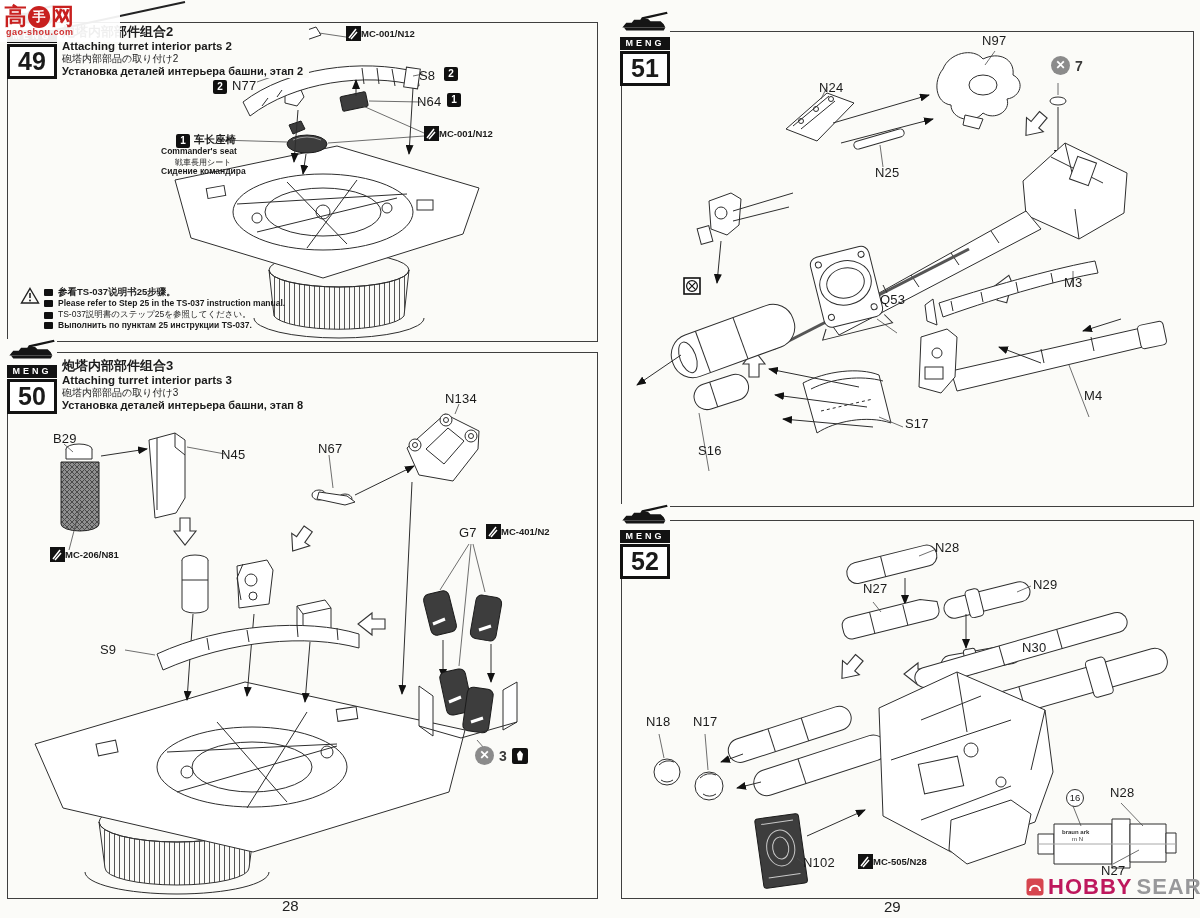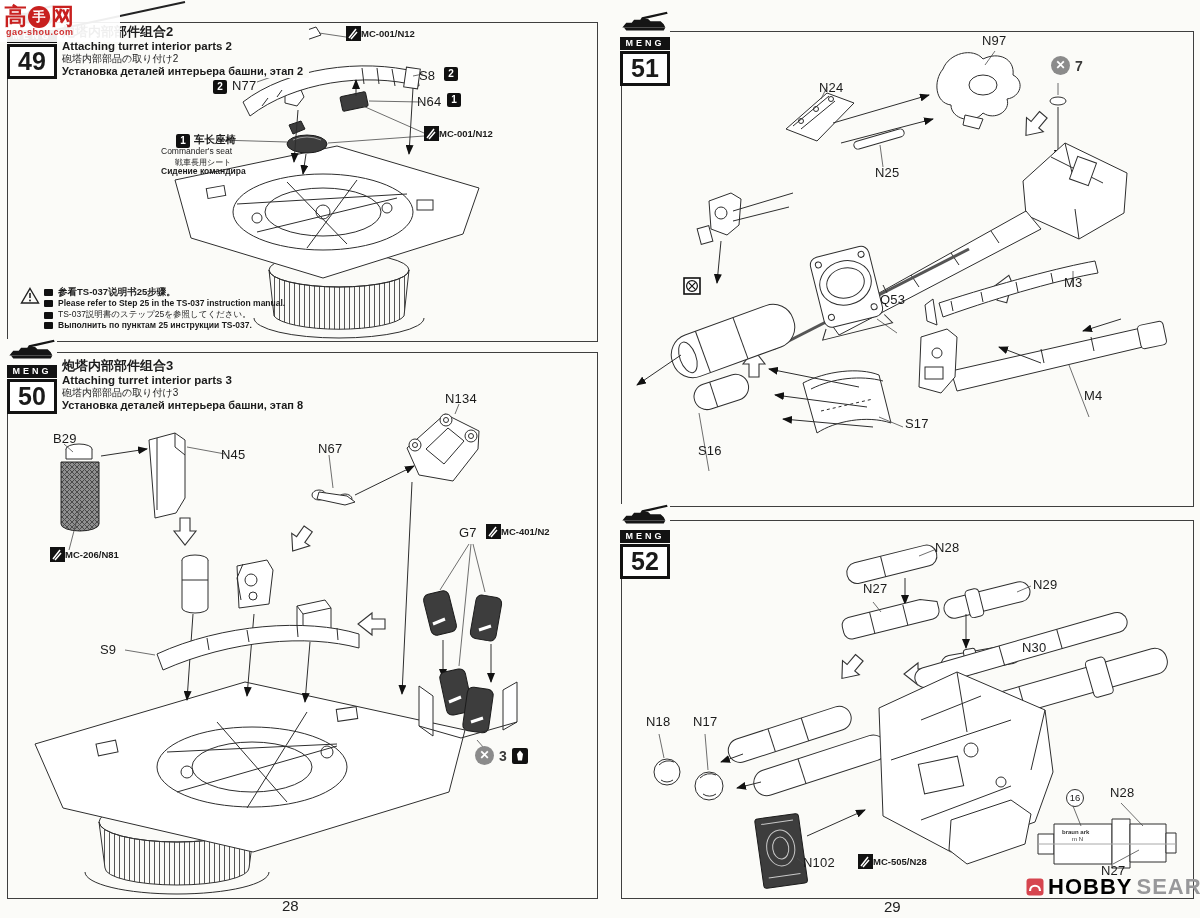--- a/index.html
+++ b/index.html
@@ -45,21 +45,21 @@
   .wm{position:absolute;left:0;top:0;z-index:9;width:120px;height:42px;
       background:rgba(255,255,255,0.93);}
   .wm-chars{position:absolute;left:4px;top:1px;display:flex;align-items:center;gap:1px;}
   .wm-c{color:#c8201f;font-weight:bold;font-size:23px;text-shadow:0 0 1px #fff;}
   .wm-ball{width:22px;height:22px;border-radius:50%;background:#c8201f;color:#fff;
            font-size:13px;font-weight:bold;text-align:center;line-height:22px;}
   .wm-dom{position:absolute;left:6px;top:27px;color:#d03030;font-weight:bold;font-size:9px;
           letter-spacing:0.5px;}
   .pageno{position:absolute;z-index:6;font-size:15px;color:#222;}
   .hobby{position:absolute;z-index:6;display:flex;align-items:center;gap:4px;}
-  .hb1{color:#000000;font-weight:bold;font-size:22px;letter-spacing:1px;}
+  .hb1{color:#be185d;font-weight:bold;font-size:22px;letter-spacing:1px;}
   .hb2{color:#98989a;font-weight:bold;font-size:22px;letter-spacing:1px;}
   .tiny{position:absolute;z-index:5;font-size:6px;color:#333;white-space:nowrap;}
 </style>
 </head>
 <body>
 
 <div class="page">
 
   <div class="box" style="left:7px;top:22px;width:589px;height:318px"></div>
   <div class="box" style="left:7px;top:352px;width:589px;height:545px"></div>
@@ -428,21 +428,21 @@
   <span class="bsq" style="left:447px;top:93px">1</span>
   <span class="chip" style="left:424px;top:126px">
     <svg width="15" height="15">
         <rect width="15" height="15" fill="#111"></rect>
         <path d="M3,12 L10,3 M5,13 L11,6" stroke="#fff" stroke-width="1.5"></path>
       </svg>
     <b>MC-001/N12</b>
   </span>
   <span class="bsq" style="left:176px;top:134px">1</span>
   <span class="seat-lbl" style="left:194px;top:133px;font-weight:bold;font-size:10.5px">车长座椅</span>
-  <span class="seat-lbl" style="left:161px;top:146px;font-weight:normal;font-size:8.5px">Commander's seat</span>
+  <span class="seat-lbl" style="left:161px;top:146px;font-weight:bold;font-size:8.5px">Commander's seat</span>
   <span class="seat-lbl" style="left:175px;top:157px;font-size:8px">戦車長用シート</span>
   <span class="seat-lbl" style="left:161px;top:166px;font-weight:bold;font-size:8.5px">Сидение командира</span>
 
   <svg style="position:absolute;left:20px;top:287px;z-index:5" width="20" height="18">
     <path d="M10,1.5 L18.5,16 H1.5 Z" fill="none" stroke="#222" stroke-width="1.4"></path>
     <line x1="10" y1="6" x2="10" y2="11" stroke="#222" stroke-width="1.6"></line>
     <circle cx="10" cy="13.6" r="1" fill="#222"></circle>
   </svg>
   <div class="noterow" style="left:44px;top:286px">
       <span class="flag"></span>

